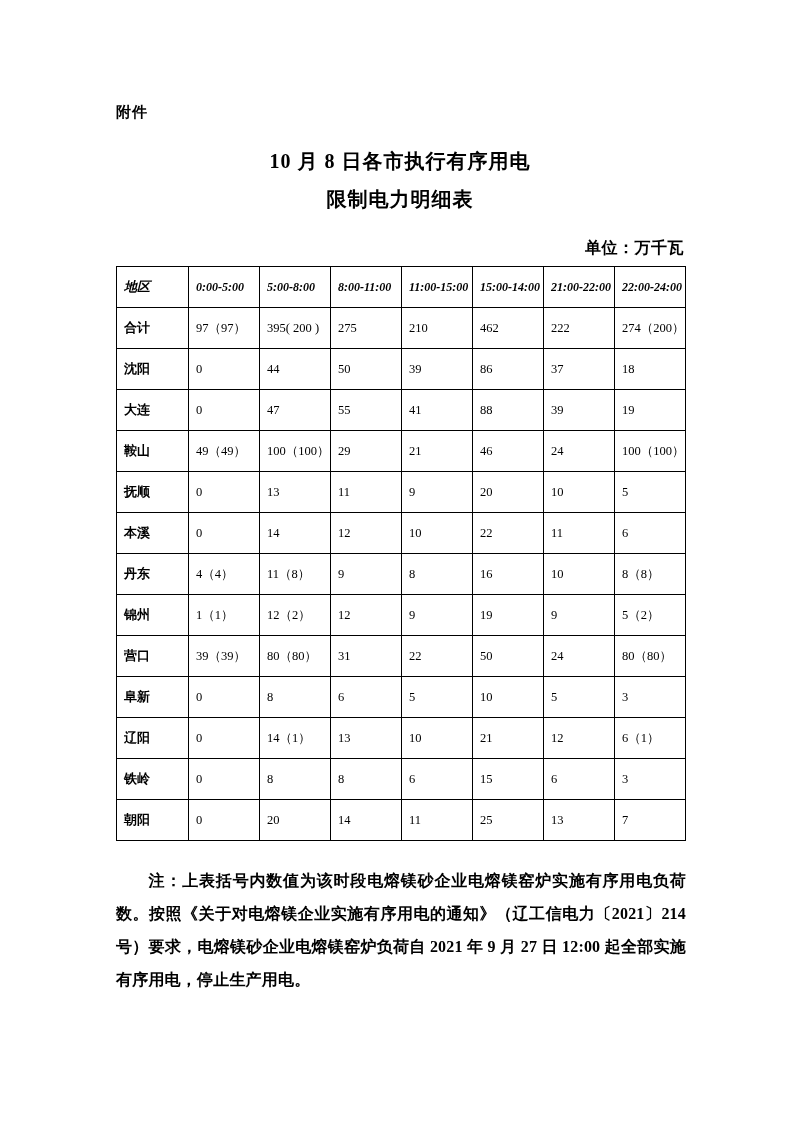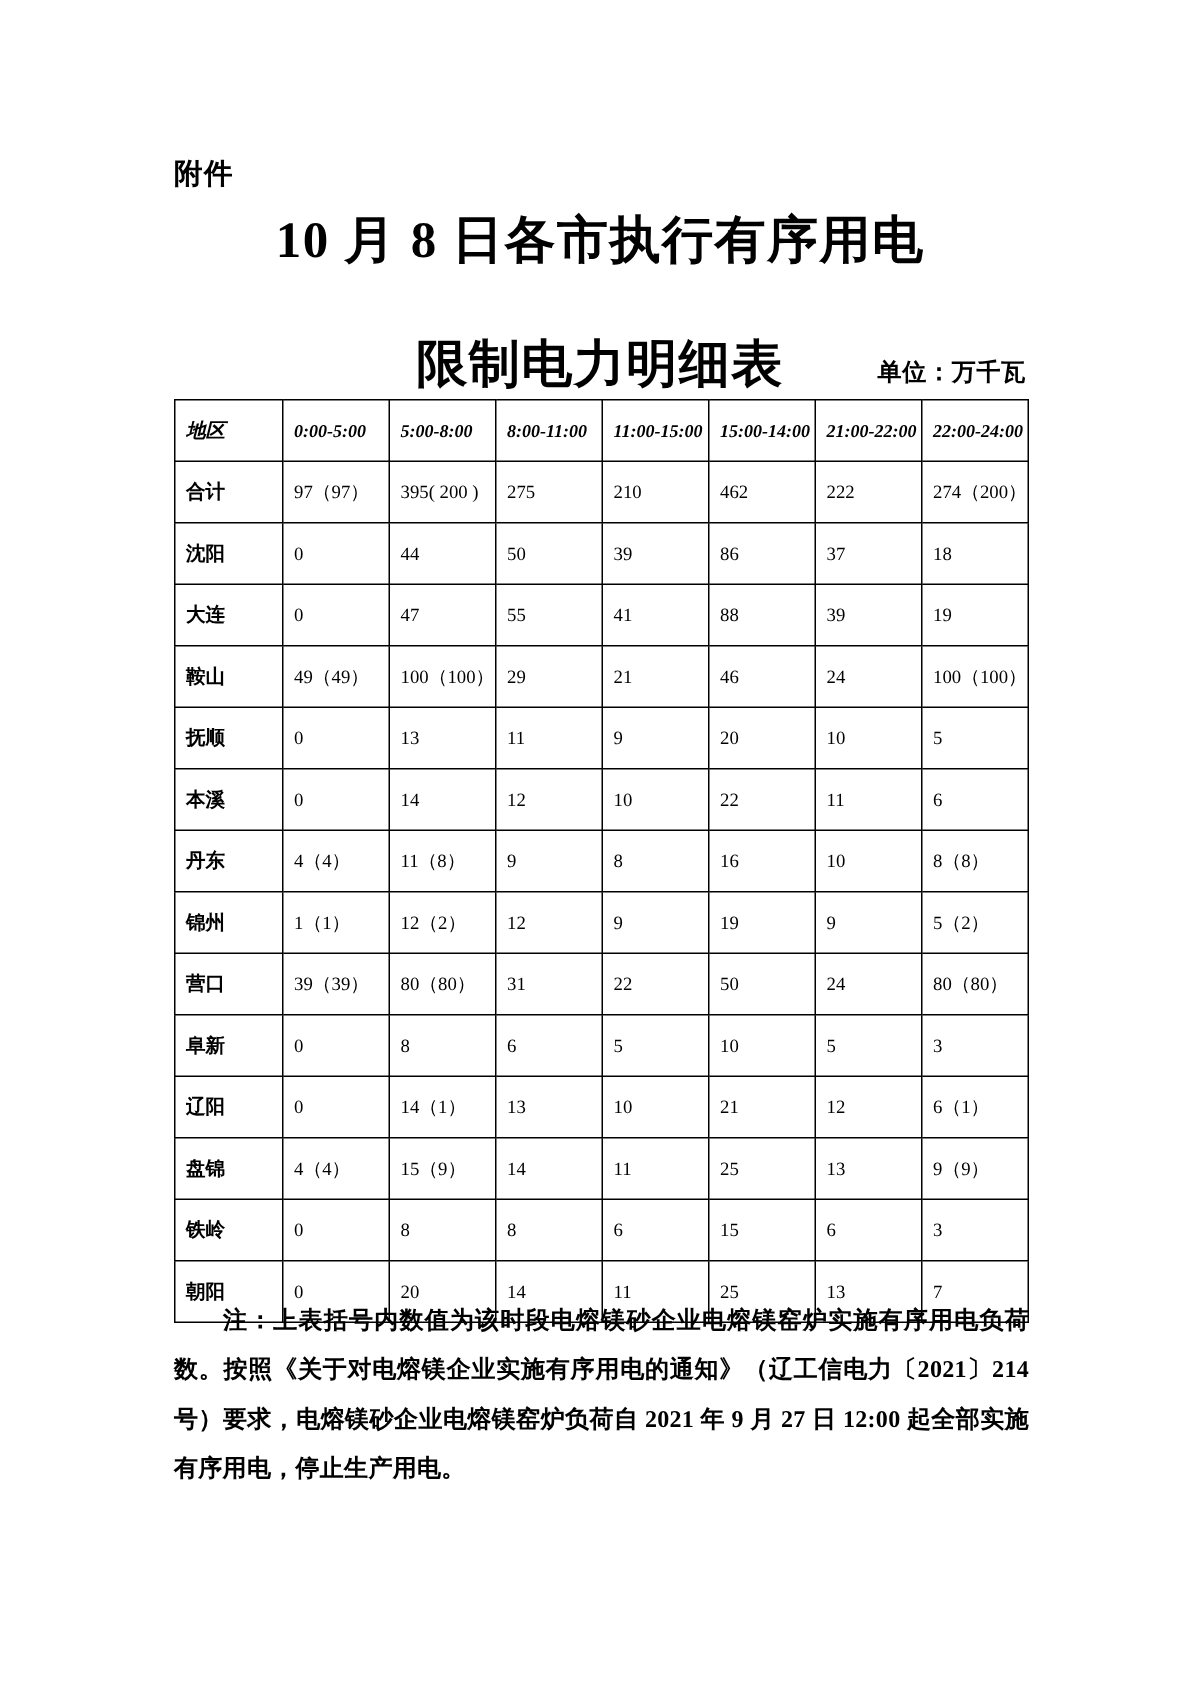--- a/index.html
+++ b/index.html
@@ -19,40 +19,39 @@
     width: 800px;
     height: 1131px;
     box-sizing: border-box;
     padding: 0;
     position: relative;
   }
   .attachment-label {
     position: absolute;
     left: 116px;
     top: 103px;
-    font-size: 19px;
+    font-size: 15px;
     font-weight: 700;
     letter-spacing: 1px;
     font-family: Liberation Mono, monospace;
   }
   .doc-title {
     position: absolute;
     left: 0;
     top: 142px;
     width: 800px;
     text-align: center;
-    font-size: 34px;
+    font-size: 20px;
     font-weight: 700;
     line-height: 38px;
     letter-spacing: 1px;
     font-family: "Liberation Serif", "DejaVu Serif", serif;
   }
   .doc-title .line2 {
     display: block;
-    margin-top: 45px;
   }
   .unit-note {
     position: absolute;
     right: 116px;
     top: 238px;
     font-size: 16px;
     font-weight: 700;
     letter-spacing: 0.5px;
   }
   table.detail {
@@ -245,30 +244,20 @@
         <td class="region">辽阳</td>
         <td>0</td>
         <td>14（1）</td>
         <td>13</td>
         <td>10</td>
         <td>21</td>
         <td>12</td>
         <td>6（1）</td>
       </tr>
       <tr>
-        <td class="region">盘锦</td>
-        <td>4（4）</td>
-        <td>15（9）</td>
-        <td>14</td>
-        <td>11</td>
-        <td>25</td>
-        <td>13</td>
-        <td>9（9）</td>
-      </tr>
-      <tr>
         <td class="region">铁岭</td>
         <td>0</td>
         <td>8</td>
         <td>8</td>
         <td>6</td>
         <td>15</td>
         <td>6</td>
         <td>3</td>
       </tr>
       <tr>

